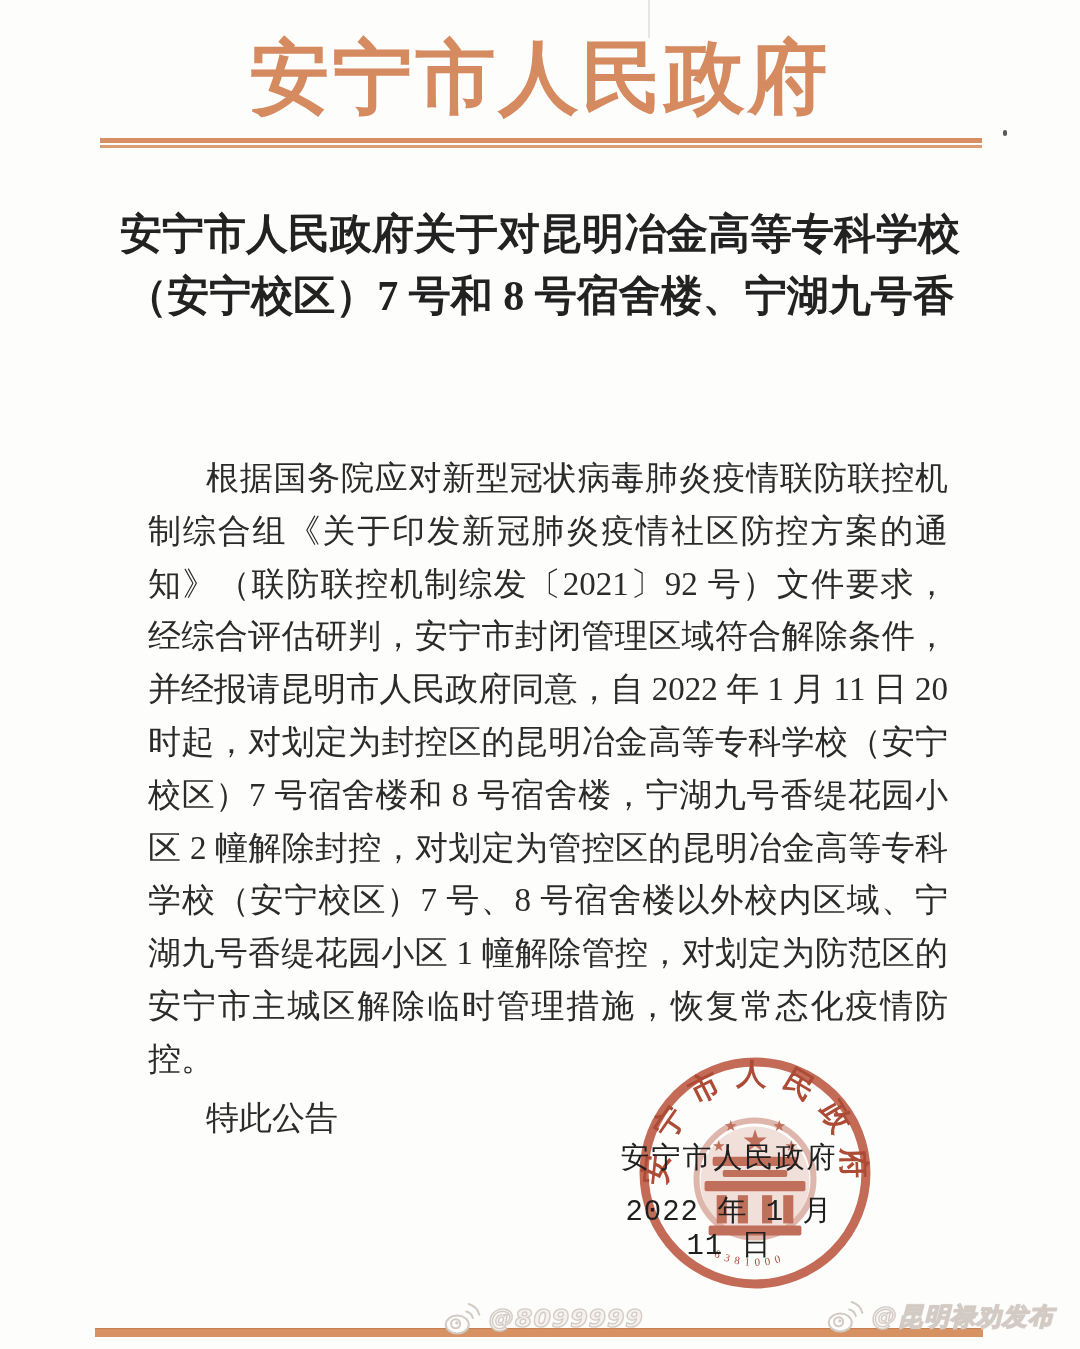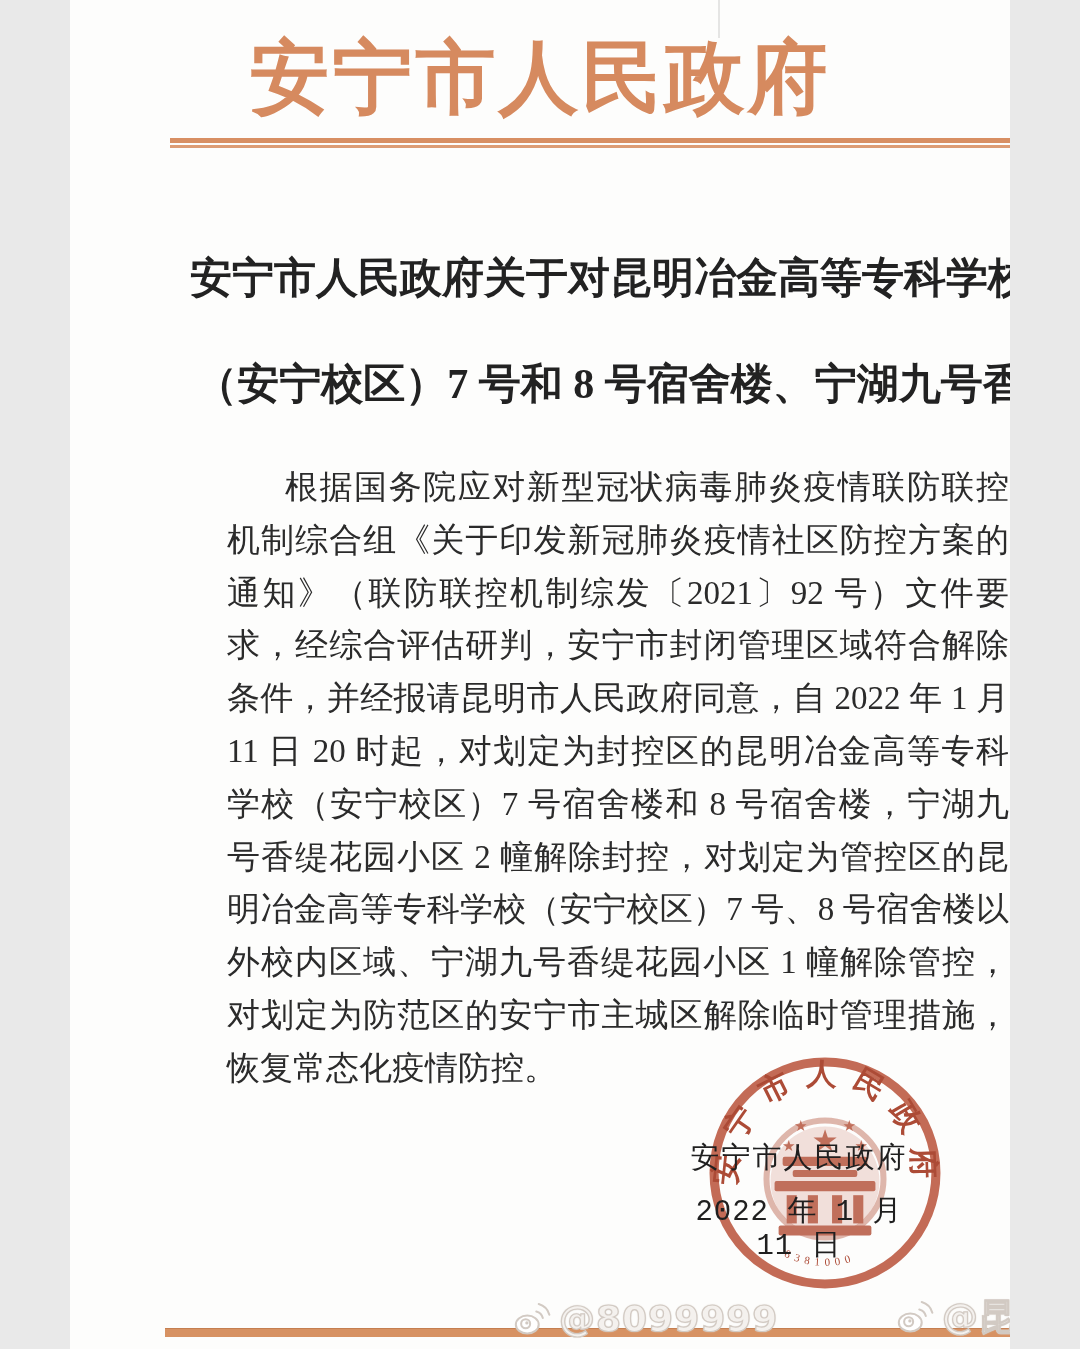--- a/index.html
+++ b/index.html
@@ -1,18 +1,18 @@
 <!DOCTYPE html>
 <html><head>
 <meta charset="utf-8">
 <style>
   html,body{margin:0;padding:0;background:#e9e9e9;}
   .page{
     position:relative;
-    width:940px;height:1349px;
+    width:1080px;height:1349px;
     margin:0 auto;
     background:#fdfdfc;
     overflow:hidden;
     font-family:"Liberation Serif","DejaVu Serif",serif;
   }
   
   .gov-head{
     position:absolute;top:34px;left:0;width:100%;
     text-align:center;
     font-size:80px;font-weight:bold;
@@ -24,29 +24,29 @@
   .head-rule .thick{height:5px;background:#d88f63;}
   .head-rule .gap{height:2px;background:transparent;}
   .head-rule .thin{height:3px;background:#dd9c74;}
   
   .doc-title{
     position:absolute;top:203px;left:90px;width:900px;
     text-align:center;
     font-size:42px;font-weight:bold;color:#222;
     line-height:62px;
   }
-  .doc-title span{display:block;margin-top:44px;}
+  .doc-title span{display:block;}
   
   .body-text{
     position:absolute;top:446px;left:142px;width:812px;
     font-size:33px;line-height:52.8px;
     color:#2b2b2b;
     text-align:justify;
   }
-  .body-text p{margin:15px;text-indent:58px;}
+  .body-text p{margin:6px;text-indent:58px;}
   
   .signature{
     position:absolute;top:1140px;left:598px;width:262px;
     text-align:center;color:#1f1f1f;z-index:3;
   }
   .sig-issuer{font-size:29px;letter-spacing:2px;line-height:34px;}
   .sig-date{font-size:29px;letter-spacing:1px;margin-top:22px;line-height:34px;font-family:Liberation Mono, monospace;}
   
   .seal{
     position:absolute;left:636px;top:1054px;width:238px;height:238px;
@@ -55,27 +55,28 @@
   
   .watermark{
     position:absolute;display:flex;align-items:flex-end;gap:6px;
     z-index:4;
     font-family:"DejaVu Sans","Liberation Sans",sans-serif;
     font-weight:bold;
   }
   .wm-left{left:443px;top:1300px;}
   .wm-right{left:826px;top:1298px;}
   .wm-text{
-    font-size:36px;
+    font-size:25px;
     color:#f4f1ee;
     -webkit-text-stroke:1.2px #d2cac3;
     text-shadow:0 0 1px #cfc7c0, 0 0 2px #d8d1ca;
     letter-spacing:1px;
     line-height:34px;
     white-space:nowrap;
+    font-style:italic;
   }
   
   .bottom-rule{
     position:absolute;left:95px;top:1328px;width:888px;height:8px;
     background:#d79263;
     border-top:1px solid #c57f51;
     z-index:1;
   }
   
   .speck{position:absolute;left:1003px;top:130px;width:4px;height:6px;background:#5a5a5a;border-radius:2px;}
@@ -93,20 +94,21 @@
     <div class="thin"></div>
   </div>
 
   <div class="doc-title">
     <span>安宁市人民政府关于对昆明冶金高等专科学校</span>
     <span>（安宁校区）7 号和 8 号宿舍楼、宁湖九号香</span>
   </div>
 
   <div class="body-text">
     <p>根据国务院应对新型冠状病毒肺炎疫情联防联控机制综合组《关于印发新冠肺炎疫情社区防控方案的通知》（联防联控机制综发〔2021〕92 号）文件要求，经综合评估研判，安宁市封闭管理区域符合解除条件，并经报请昆明市人民政府同意，自 2022 年 1 月 11 日 20 时起，对划定为封控区的昆明冶金高等专科学校（安宁校区）7 号宿舍楼和 8 号宿舍楼，宁湖九号香缇花园小区 2 幢解除封控，对划定为管控区的昆明冶金高等专科学校（安宁校区）7 号、8 号宿舍楼以外校内区域、宁湖九号香缇花园小区 1 幢解除管控，对划定为防范区的安宁市主城区解除临时管理措施，恢复常态化疫情防控。</p>
+    <p>特此公告</p>
   </div>
 
   <div class="signature">
     <div class="sig-issuer">安宁市人民政府</div>
     <div class="sig-date">2022 年 1 月 11 日</div>
   </div>
 
   <svg class="seal" viewBox="0 0 236 236">
     <defs>
       <path id="sealArc" d="M 61.4 185.4 A 88 88 0 1 1 174.6 185.4" fill="none"></path>

